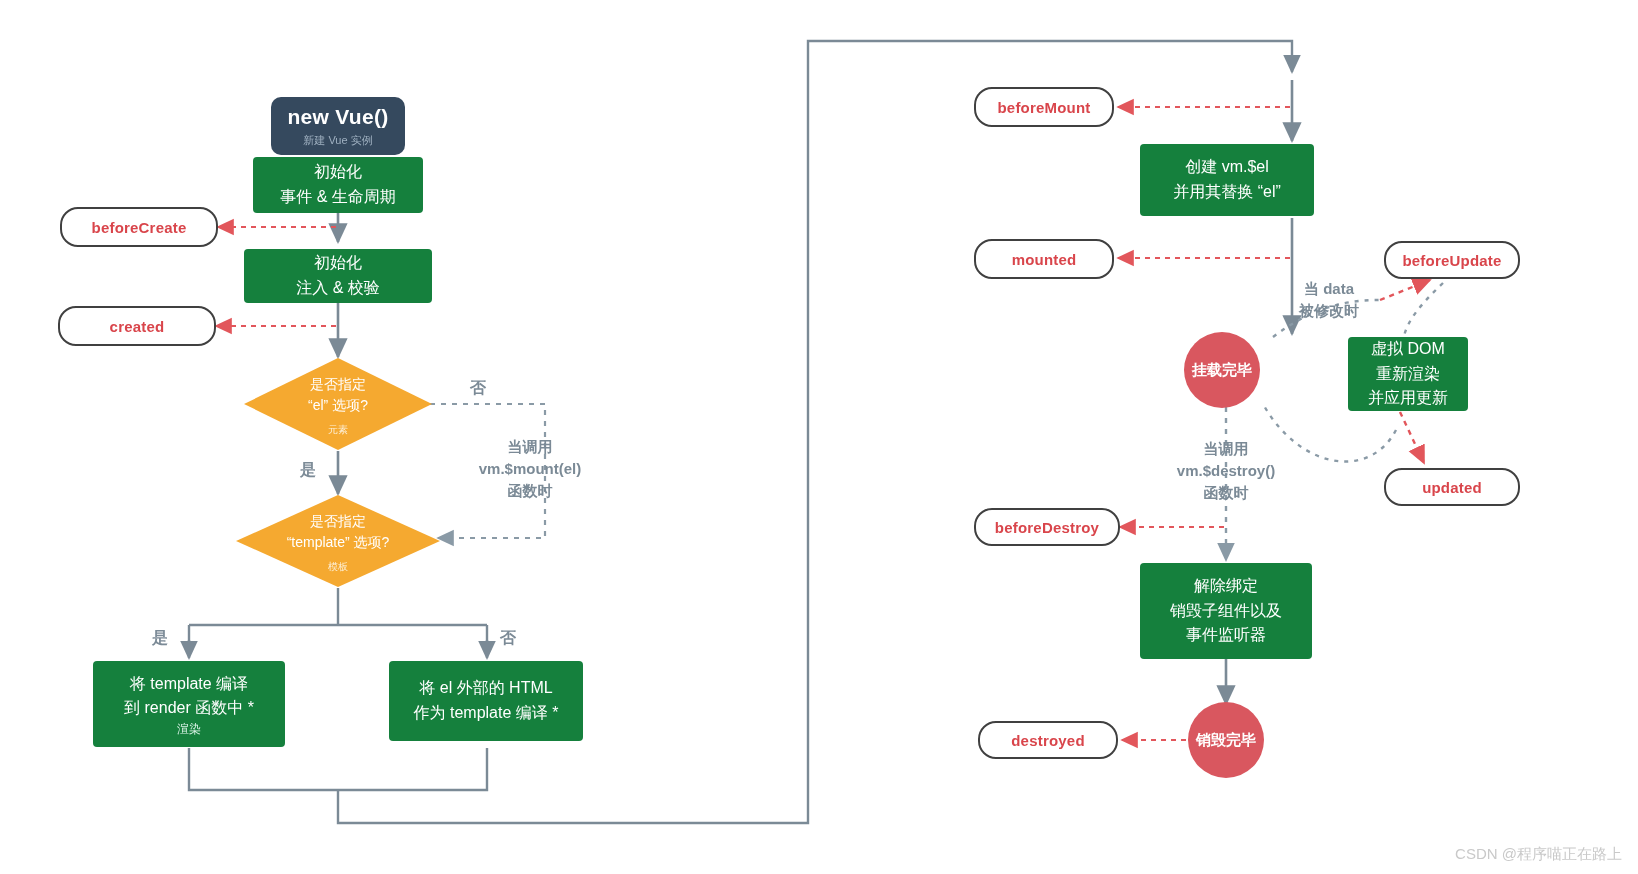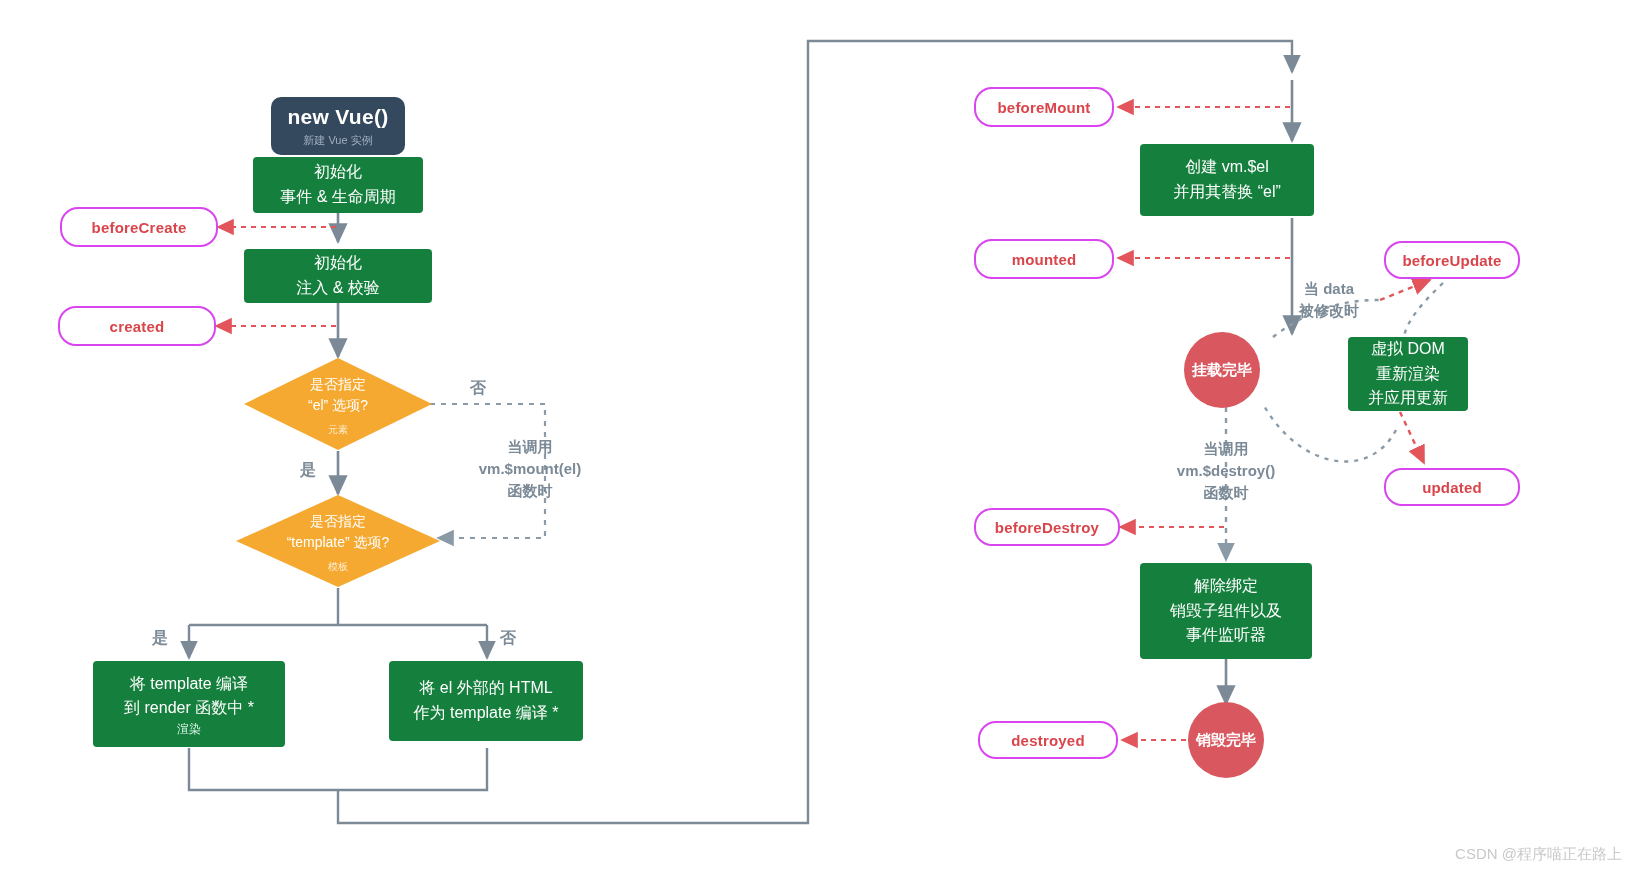--- a/index.html
+++ b/index.html
@@ -6,21 +6,21 @@
   body{font-family:"Liberation Sans","DejaVu Sans",sans-serif;}
   #stage{position:relative;width:1638px;height:874px;background:#fff;overflow:hidden;}
   #wires{position:absolute;left:0;top:0;width:1638px;height:874px;}
   .node{position:absolute;box-sizing:border-box;display:flex;flex-direction:column;
         align-items:center;justify-content:center;text-align:center;}
   .n-dark{background:#35495e;border-radius:10px;color:#fff;}
   .n-dark .t1{font-size:21px;font-weight:bold;letter-spacing:.3px;}
   .n-dark .t2{font-size:11px;color:#9fb0c0;margin-top:4px;}
   .n-green{background:#15803d;border-radius:4px;color:#fff;font-size:16px;line-height:1.55;}
   .n-green .sub{font-size:12px;color:#d9f2e6;line-height:1.2;margin-top:1px;}
-  .n-hook{background:#fff;border:2px solid #d946ef;border-radius:18px;color:#d9454b;
+  .n-hook{background:#fff;border:2px solid #404040;border-radius:18px;color:#d9454b;
           font-size:15px;font-weight:bold;letter-spacing:.2px;}
   .n-circle{background:#d9575f;border-radius:50%;color:#fff;font-size:15px;font-weight:bold;}
   .diamond{position:absolute;}
   .diamond .dtxt{position:absolute;left:0;top:0;width:100%;height:100%;display:flex;
         flex-direction:column;align-items:center;justify-content:center;color:#fff;
         font-size:14px;line-height:1.5;text-align:center;}
   .diamond .sub{font-size:10px;color:#fdf0d8;line-height:1.1;margin-top:8px;}
   .lbl{position:absolute;color:#7b8a96;font-size:15px;font-weight:bold;line-height:1.45;
        text-align:center;white-space:nowrap;}
   .lbl.zh{font-size:16px;}

